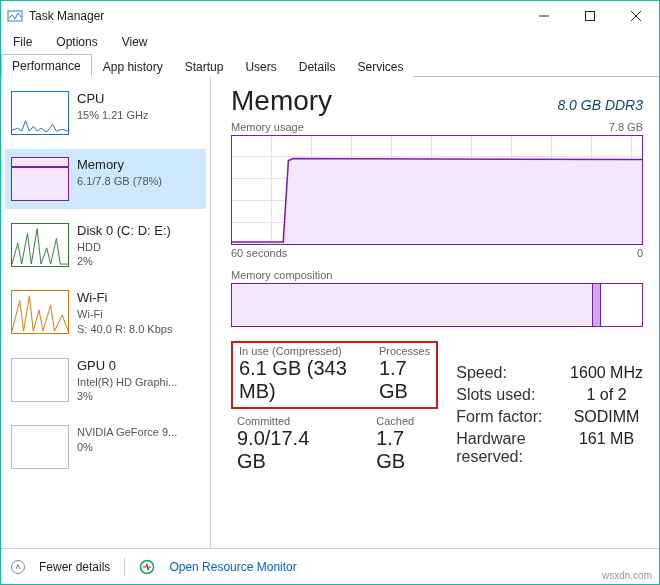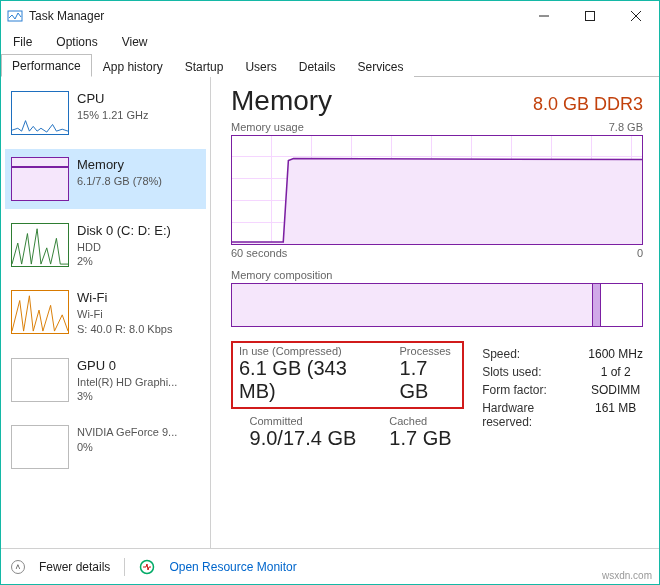--- a/index.html
+++ b/index.html
@@ -118,21 +118,21 @@
     flex:1;
     padding: 8px 16px 8px 20px;
     overflow:hidden;
     display:flex; flex-direction:column;
   }
   .main-header {
     display:flex; align-items:baseline; justify-content:space-between;
     margin-bottom:4px;
   }
   .main-header h1 { font-size:28px; font-weight:400; margin:0; }
-  .main-header .right { font-size:18px; color:#c2410c; }
+  .main-header .right { font-size:14px; color:#0c4a6e;font-style:italic; }
   .chart-label-row {
     display:flex; justify-content:space-between;
     font-size:11px; color:#666;
     margin-bottom:2px;
   }
   .chart {
     height:110px;
     border:1px solid #7b1fa2;
     background: repeating-linear-gradient(0deg, transparent, transparent 21px, #f5d6ff 21px, #f5d6ff 22px),
                 repeating-linear-gradient(90deg, transparent, transparent 39px, #f5d6ff 39px, #f5d6ff 40px);
@@ -165,27 +165,28 @@
     padding: 2px 6px 4px 6px;
     display:flex; gap:24px;
   }
   .stat-block { display:flex; flex-direction:column; }
   .stat-label { font-size:11px; color:#666; }
   .stat-value { font-size:20px; color:#222; }
   .stat-row2, .stat-row3 {
     display:flex; gap:33px; padding-left:6px;justify-content:center;
   }
   .stats-right {
-    font-size:12px;
+    font-size:16px;
     display:grid;
     grid-template-columns: auto auto;
     column-gap:14px;
     row-gap:4px;
     align-content:start;
     padding-top:6px;
+    margin-top:17px;
   }
   .stats-right .k { color:#333; }
   .stats-right .v { text-align:center; }
   .footer {
     height:36px;
     border-top:1px solid #d0d0d0;
     display:flex;
     align-items:center;
     padding:0 10px;
     gap:14px;

